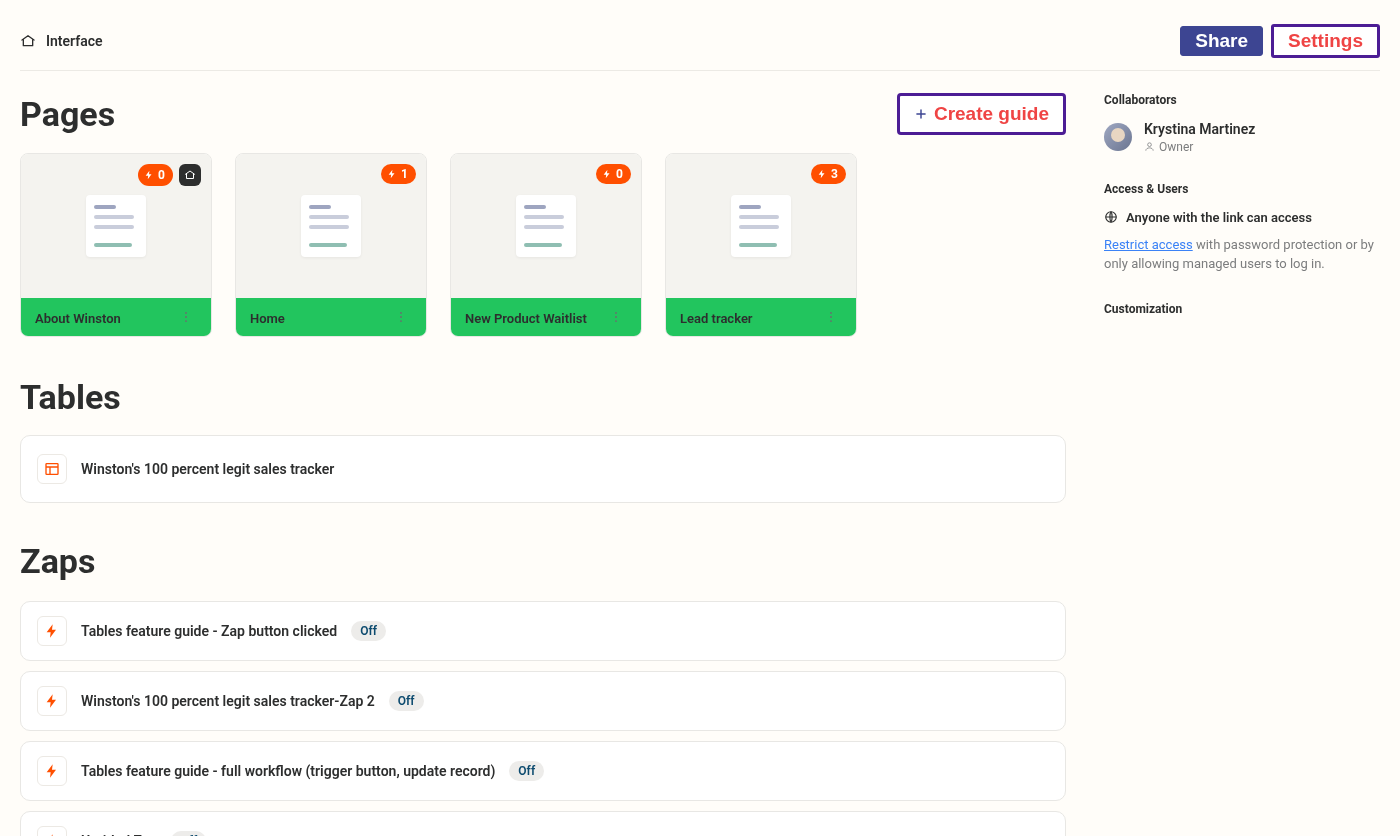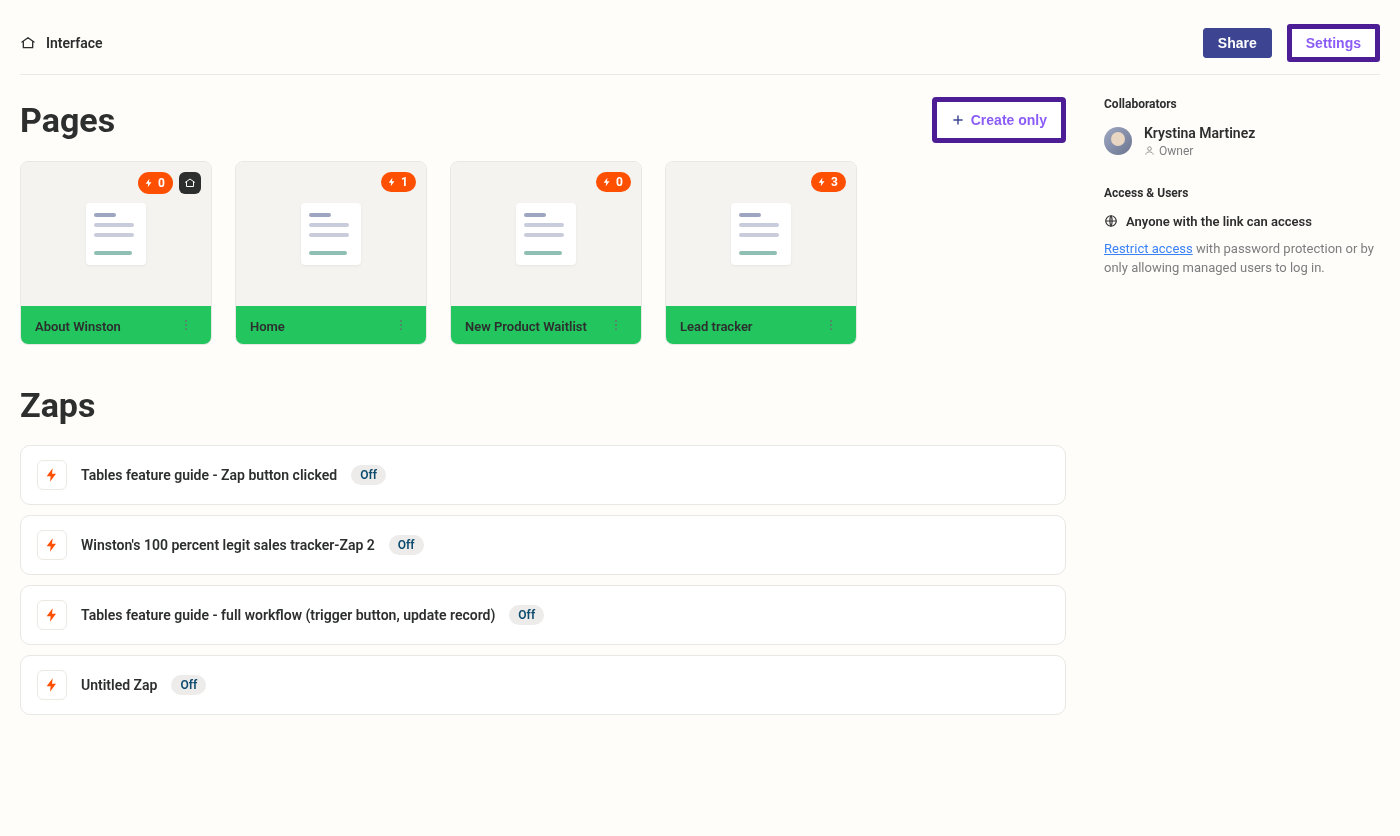--- a/index.html
+++ b/index.html
@@ -28,38 +28,37 @@
       gap: 10px;
       font-size: 14px;
       font-weight: 600;
     }
     .header-right {
       display: flex;
       align-items: center;
       gap: 8px;
     }
     .btn {
-      font-size: 14px;
+      font-size: 19px;
       font-weight: 600;
       padding: 4px 14px;
       border-radius: 3px;
       cursor: pointer;
       border: 1px solid transparent;
       line-height: 20px;
     }
     .btn-primary {
       background: #3d4592;
       color: #fff;
       border-color: #3d4592;
     }
     .btn-outline {
       background: #fff;
-      color: #8b5cf6;
-      border: 5px solid #4c1d95;
-      margin-left: 7px;
+      color: #ef4444;
+      border: 3px solid #4c1d95;
     }
     .btn-outline-plus {
       display: inline-flex;
       align-items: center;
       gap: 6px;
       padding: 8px 14px;
       border-radius: 4px;
     }
     
     .main {
@@ -270,21 +269,21 @@
     <div class="content">
 
       <div class="pages-header-row">
         <h2 class="section-heading">Pages</h2>
         <button class="btn btn-outline btn-outline-plus">
           <span>
             <svg class="plus-svg" viewBox="0 0 24 24" fill="none" stroke="#3d4592" stroke-width="2.5" stroke-linecap="round">
                 <path d="M12 5v14M5 12h14"></path>
               </svg>
           </span>
-          <span>Create only</span>
+          <span>Create guide</span>
         </button>
       </div>
 
       <div class="page-cards" id="page-cards">
           <div class="page-card">
             <div class="page-card-preview">
               <div class="badge-wrap">
                 <span class="zap-badge bolt-white">
                   <svg width="10" height="10" viewBox="0 0 24 24">
                     <path d="M13 2 4 14h6l-1 8 9-12h-6z"></path>
@@ -395,20 +394,34 @@
                 <svg width="14" height="14" viewBox="0 0 24 24" fill="#6b6c6d">
                   <circle cx="12" cy="5" r="1.6"></circle>
                   <circle cx="12" cy="12" r="1.6"></circle>
                   <circle cx="12" cy="19" r="1.6"></circle>
                 </svg>
               </span>
             </div>
           </div>
         </div>
 
+      <div class="tables-section">
+        <h2 class="section-heading">Tables</h2>
+        <div id="tables-rows">
+            <div class="item-row">
+              <span class="row-icon">
+                <svg width="16" height="16" viewBox="0 0 24 24" fill="none" stroke="#ff4f00" stroke-width="2">
+                  <rect x="3" y="4" width="18" height="16" rx="1"></rect>
+                  <path d="M3 9h18M9 9v11"></path>
+                </svg>
+              </span>
+              <span class="row-title">Winston's 100 percent legit sales tracker</span>
+            </div>
+          </div>
+      </div>
 
       <div class="zaps-section">
         <h2 class="section-heading">Zaps</h2>
         <div id="zaps-rows">
             <div class="item-row">
               <span class="row-icon">
                 <svg width="16" height="16" viewBox="0 0 24 24">
                   <path fill="#ff4f00" d="M13 2 4 14h6l-1 8 9-12h-6z"></path>
                 </svg>
               </span>
@@ -476,16 +489,17 @@
               </svg>
           </span>
           <span>Anyone with the link can access</span>
         </div>
         <div class="side-desc">
           <span class="underline-link">Restrict access</span><span> with password protection or by only allowing managed users to log in.</span>
         </div>
       </div>
 
       <div class="side-block">
+        <div class="side-heading">Customization</div>
       </div>
     </div>
   </div>
 </div>
 
 </body></html>

